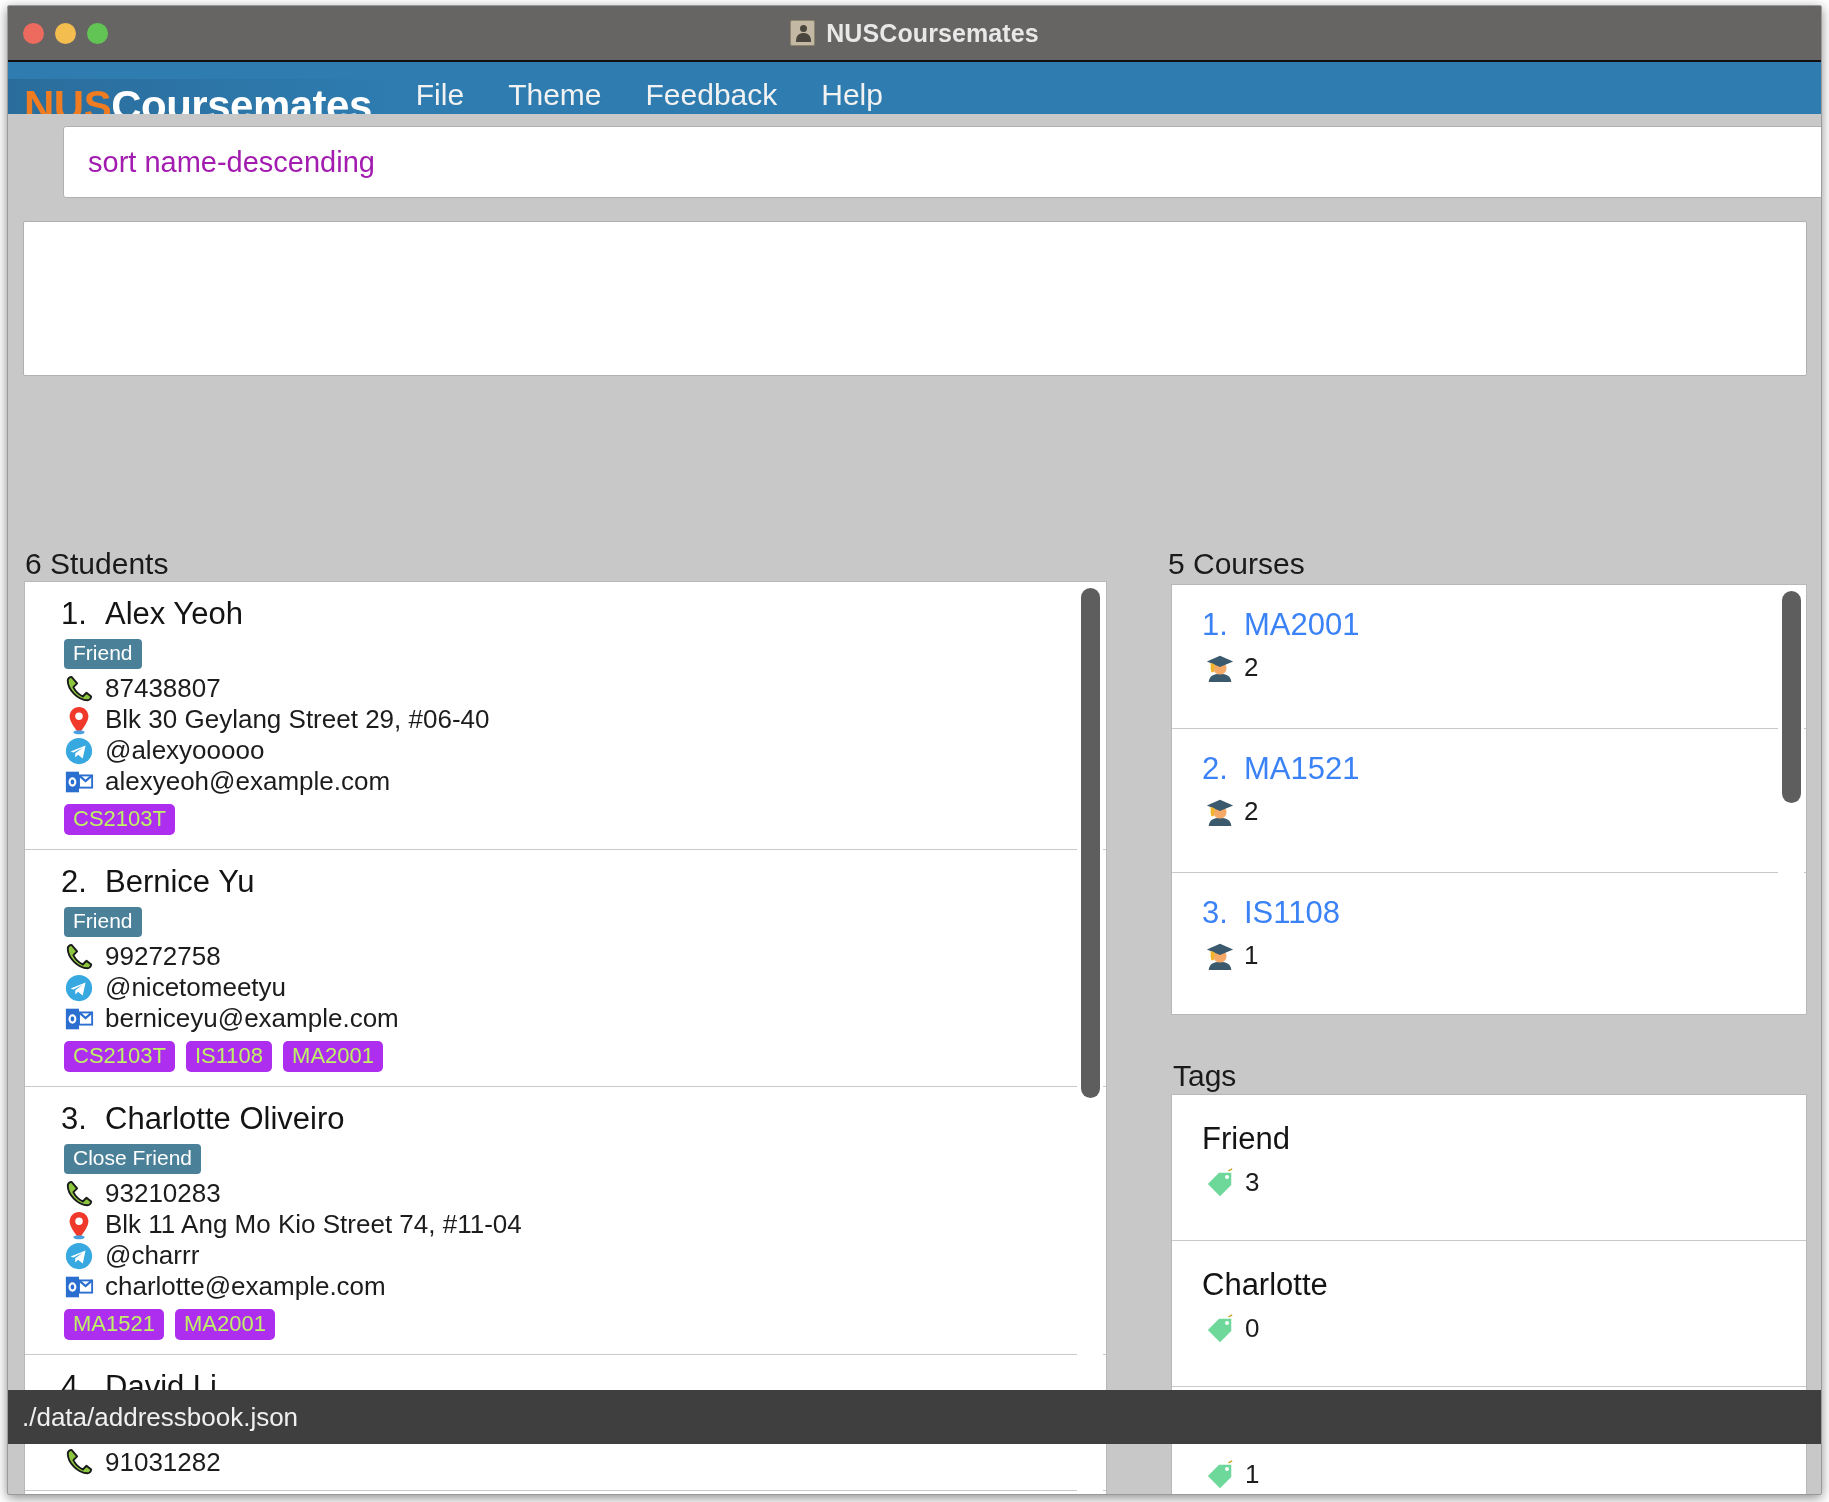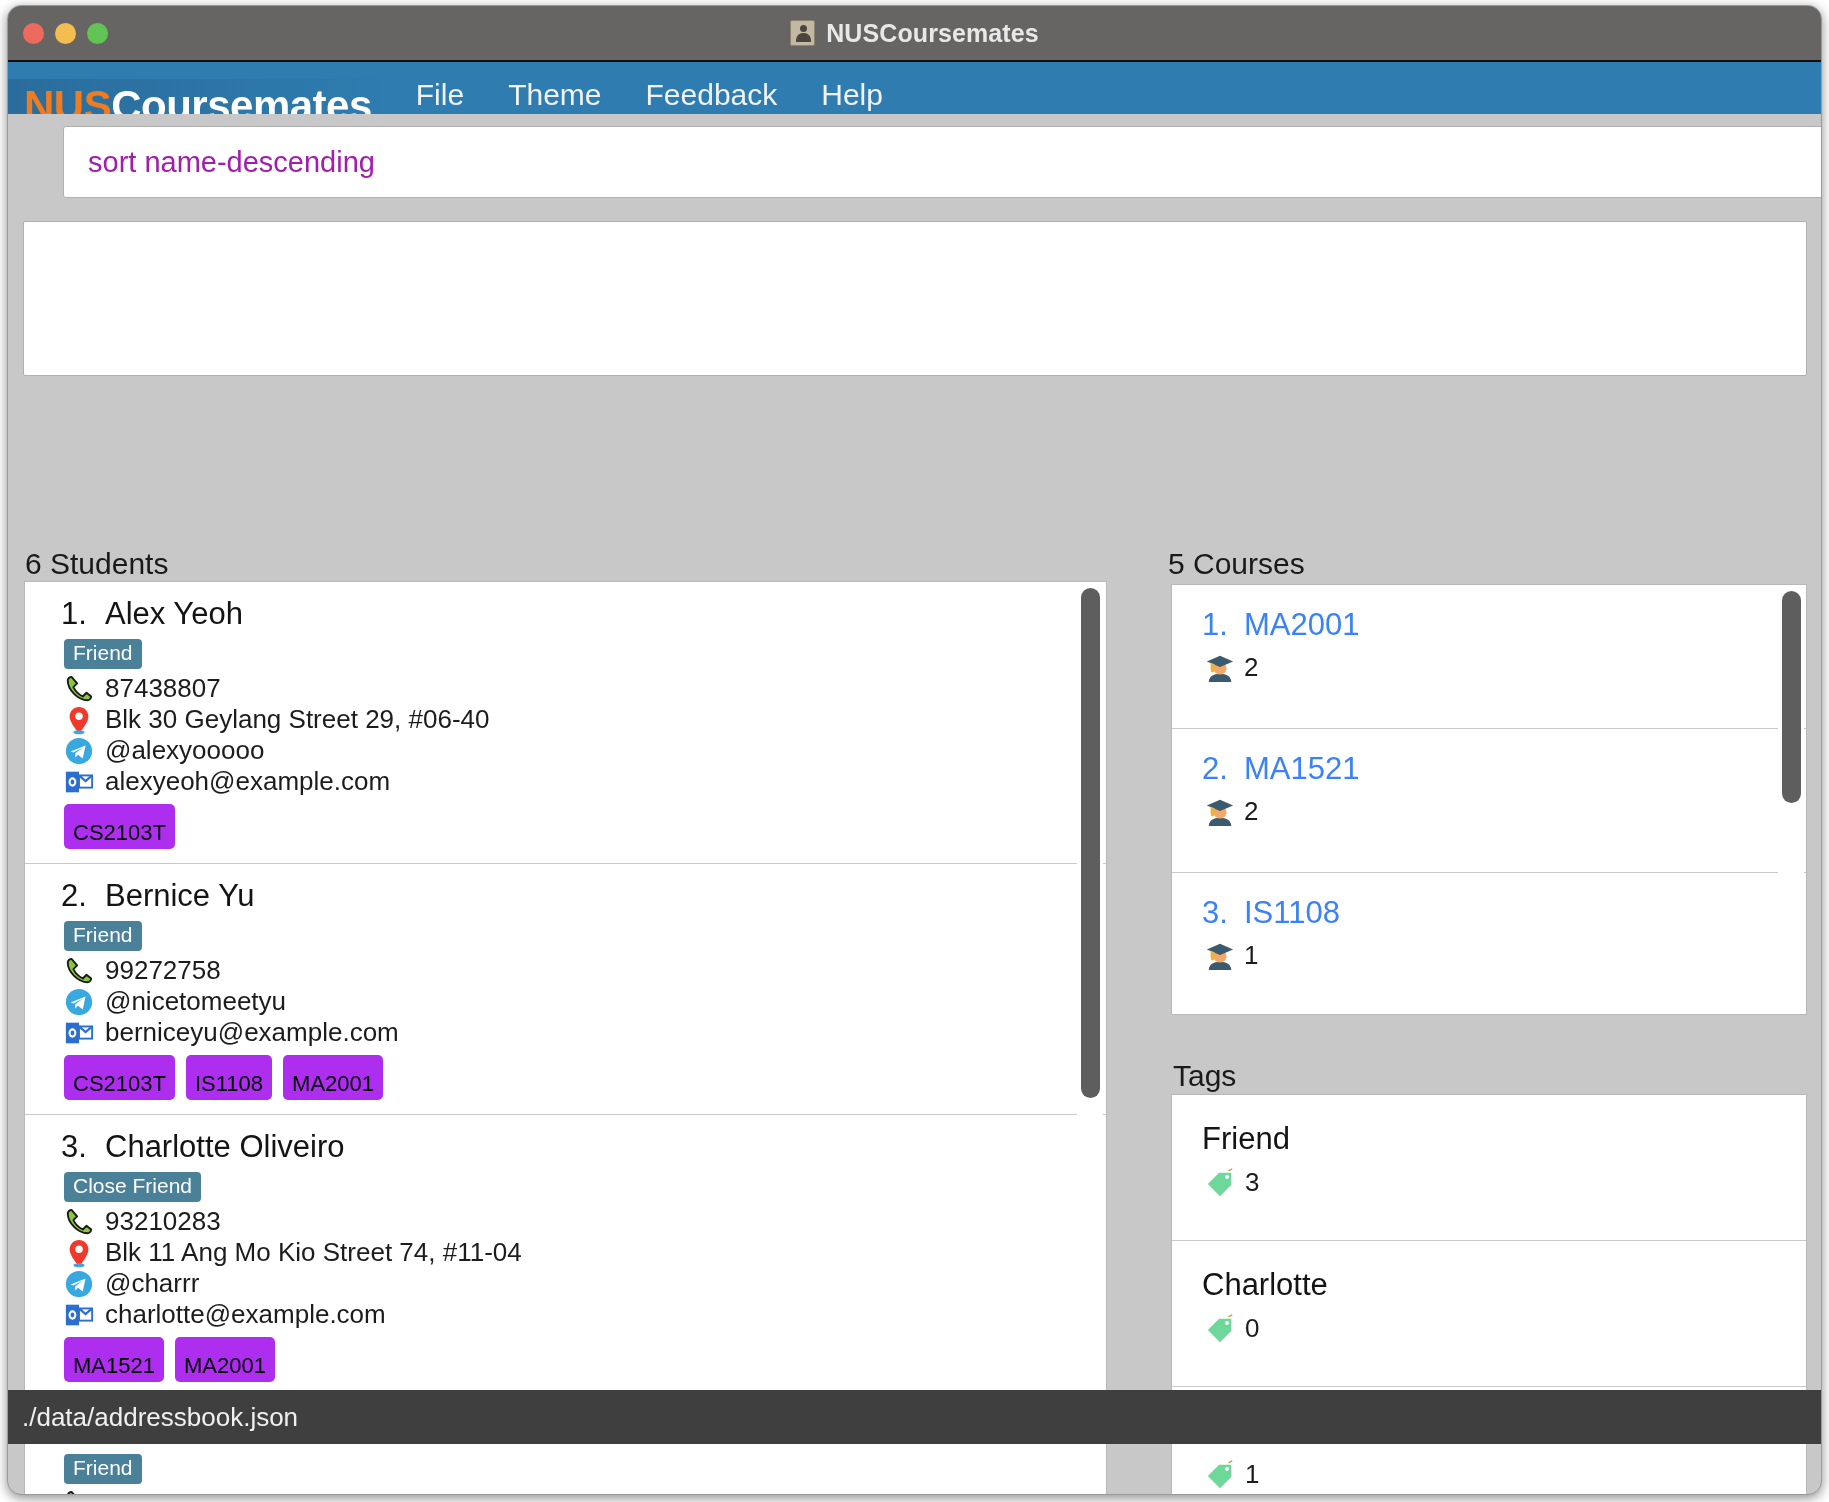--- a/index.html
+++ b/index.html
@@ -12,21 +12,21 @@
   .desktop {
     position: relative;
     width: 1829px; height: 1502px;
     background: #ffffff;
   }
   
   .window {
     position: absolute;
     left: 7px; top: 5px;
     width: 1815px; height: 1490px;
-    border-radius: 14px;
+    border-radius: 2px;
     background: #c8c8c8;
     box-shadow: 0 3px 12px rgba(0,0,0,0.45);
     overflow: hidden;
     border: 1px solid #9a9a9a;
   }
   .titlebar {
     position: relative;
     height: 54px;
     background: #666564;
     display: flex;
@@ -175,23 +175,23 @@
     gap: 11px;
     margin: 1px 0 1px 3px;
     font-size: 26px;
     color: #1c1c1c;
     white-space: nowrap;
   }
   .detail-row .txt { line-height: 1.15; }
   .courserow { margin: 7px 0 2px 3px; display: flex; gap: 11px; flex-wrap: wrap; }
   .course-badge {
     background: #ae2ef0;
-    color: #000000;
+    color: #bef264;
     font-size: 22px;
-    padding: 17px 9px 5px 9px;
+    padding: 3px 9px 5px 9px;
     border-radius: 5px;
     line-height: 1.05;
   }
   
   .ic { width: 30px; height: 30px; flex: 0 0 30px; position: relative; }
   .ic svg { display: block; width: 30px; height: 30px; }
   
   .sb-track {
     position: absolute;
     right: 3px; top: 2px;

